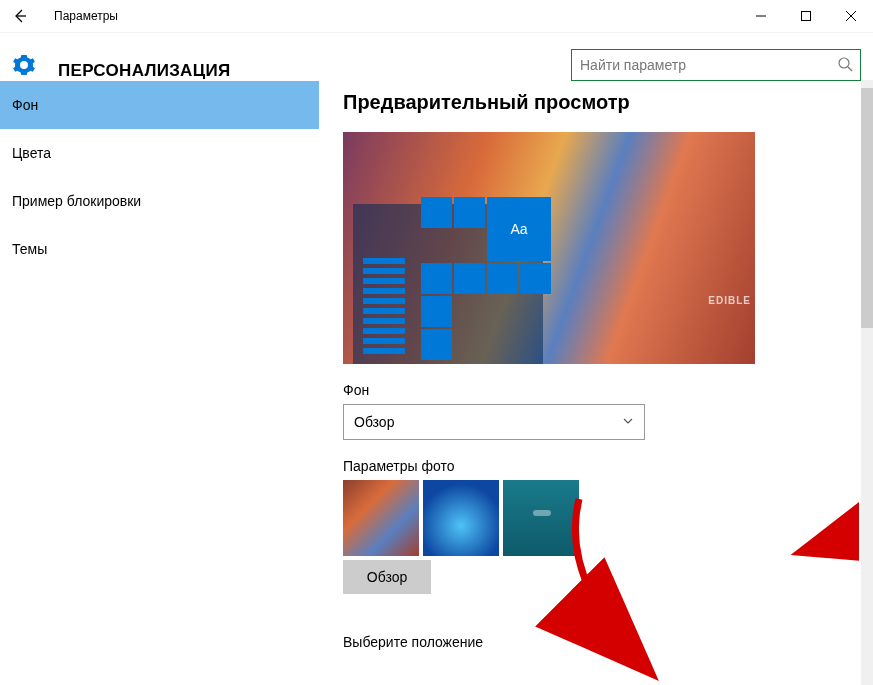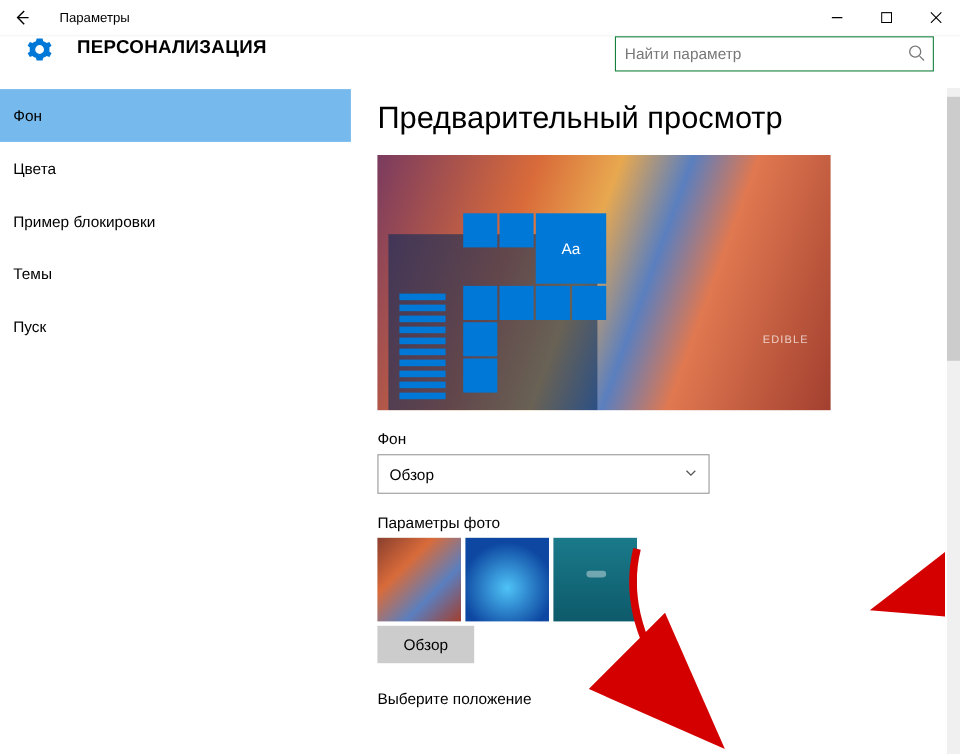--- a/index.html
+++ b/index.html
@@ -1,47 +1,47 @@
 <!DOCTYPE html>
 <html><head>
 <meta charset="utf-8">
 <style>
 html,body{margin:0;padding:0;font-family:"Segoe UI",Arial,sans-serif;background:#fff;color:#000;height:685px;width:873px;overflow:hidden}
 .titlebar{height:32px;display:flex;align-items:center;padding-left:4px;border-bottom:1px solid rgba(0,0,0,.05)}
 .back-btn{width:32px;height:32px;display:flex;align-items:center;justify-content:center;cursor:pointer}
 .title-text{font-size:12px;margin-left:18px;color:#000}
 .win-controls{margin-left:auto;display:flex}
 .win-btn{width:45px;height:32px;display:flex;align-items:center;justify-content:center;cursor:pointer}
-.header{height:48px;display:flex;align-items:flex-start;padding:0 24px}
+.header{height:48px;display:flex;align-items:flex-end;padding:0 12px}
 .gear{color:#0078d7;margin-right:22px}
 .page-title{font-size:17px;font-weight:600;letter-spacing:.3px}
 .search-wrap{margin-left:auto;width:290px;position:relative}
 .search{width:100%;height:32px;border:1px solid #15803d;padding:0 30px 0 8px;font-size:14px;font-family:inherit;color:#333;box-sizing:border-box}
 .search::placeholder{color:#777}
 .search-ico{position:absolute;right:8px;top:8px;color:#777}
 .body{display:flex;height:605px}
 .sidebar{width:319px;background:#fff}
 .side-item{height:48px;display:flex;align-items:center;padding-left:12px;font-size:14px;cursor:pointer}
 .side-item.sel{background:#76b9ed;color:#000}
 .main{flex:1;padding:10px 24px 0 24px;overflow-y:auto;position:relative}
 .scrollbar{position:absolute;right:0;top:80px;width:12px;height:605px;background:#f0f0f0}
 .scrollthumb{position:absolute;right:0;top:88px;width:12px;height:240px;background:#ccc}
-h1{font-size:28px;font-weight:400;margin:0 0 18px 0}
+h1{font-size:20px;font-weight:700;margin:0 0 18px 0}
 .preview{width:412px;height:232px;position:relative;background:linear-gradient(110deg,#7a3b5f 0%,#d96b3a 30%,#e8a84f 45%,#5a7fbf 58%,#e07850 70%,#a23f2f 100%);overflow:hidden}
 .taskbar{position:absolute;left:10px;bottom:0;width:190px;height:160px;background:rgba(0,40,90,.55)}
-.start-tiles{position:absolute;left:68px;bottom:16px;display:flex;flex-wrap:wrap;width:130px;gap:2px}
+.start-tiles{position:absolute;left:68px;bottom:4px;display:flex;flex-wrap:wrap;width:130px;gap:2px}
 .tile{background:#0078d7}
 .t-lg{width:64px;height:64px}.t-md{width:31px;height:31px}
 .aa{color:#fff;font-size:14px;display:flex;align-items:center;justify-content:center}
 .startlist{position:absolute;left:10px;bottom:10px;display:flex;flex-direction:column;gap:4px}
 .sl-row{width:42px;height:6px;background:#0078d7}
 .sample-win{position:absolute;right:22px;top:48px;width:145px;height:126px;background:#fff}
 .sample-hdr{position:absolute;left:8px;top:5px;width:16px;height:2px;background:#000}
 .sample-txt{position:absolute;left:8px;top:18px;font-size:12px}
-.edible{position:absolute;right:20px;bottom:58px;color:rgba(255,255,255,.7);font-size:10px;letter-spacing:1px;font-weight:400}
+.edible{position:absolute;right:4px;bottom:58px;color:rgba(255,255,255,.7);font-size:10px;letter-spacing:1px;font-weight:700}
 .label{font-size:14px;margin:18px 0 6px 0}
 .select{width:280px;height:34px;border:1px solid #999;display:flex;align-items:center;padding:0 10px;cursor:pointer;position:relative;font-size:14px}
 .chev{position:absolute;right:10px;top:9px}
 .thumbs{display:flex;gap:4px;margin-top:6px}
 .thumb{width:76px;height:76px;cursor:pointer}
 .th1{background:linear-gradient(135deg,#8a3f2f,#d96b3a,#5a7fbf,#a23f2f)}
 .th2{background:radial-gradient(circle at 50% 60%,#4fc3f7,#0d47a1 70%)}
 .th3{background:linear-gradient(#1a7a8a,#0d5a6a);position:relative}
 .th3::after{content:"";position:absolute;left:30px;top:30px;width:18px;height:6px;background:rgba(255,255,255,.4);border-radius:3px}
 .th-blank{background:#fff;border:none}
@@ -104,23 +104,20 @@
       </div>
     <div class="side-item">
         <span>Цвета</span>
       </div>
     <div class="side-item">
         <span>Пример блокировки</span>
       </div>
     <div class="side-item">
         <span>Темы</span>
       </div>
-    <div class="side-item">
-        <span>Пуск</span>
-      </div>
   </div>
 
   <div class="main">
     <h1>Предварительный просмотр</h1>
 
     <div class="preview">
       <div class="taskbar">
         <div class="startlist">
           <div class="sl-row"></div>
             <div class="sl-row"></div>
@@ -162,21 +159,21 @@
     <div class="thumbs">
       <div class="thumb th1"></div>
       <div class="thumb th2"></div>
       <div class="thumb th3"></div>
       <div class="thumb th-blank"></div>
       <div class="thumb th-blank"></div>
     </div>
 
     <button class="browse">Обзор</button>
 
-    <div class="label" style="margin-top:24px">Выберите положение</div>
+    <div class="label" style="margin-top:40px">Выберите положение</div>
 
     <svg class="arrow-overlay" width="540" height="630">
       <defs>
         <marker id="ah" markerWidth="18" markerHeight="14" refX="16" refY="7" orient="auto">
             <polygon points="0,0 18,7 0,14" fill="#d40000"></polygon>
           </marker>
       </defs>
       <path d="M 260 418 Q 240 500 330 590" stroke="#d40000" stroke-width="7" fill="none" marker-end="url(#ah)"></path>
       <path d="M 710 380 Q 620 430 485 470" stroke="#d40000" stroke-width="7" fill="none" marker-end="url(#ah)"></path>
       <path d="M 715 390 Q 670 470 590 535" stroke="#d40000" stroke-width="7" fill="none" marker-end="url(#ah)"></path>

